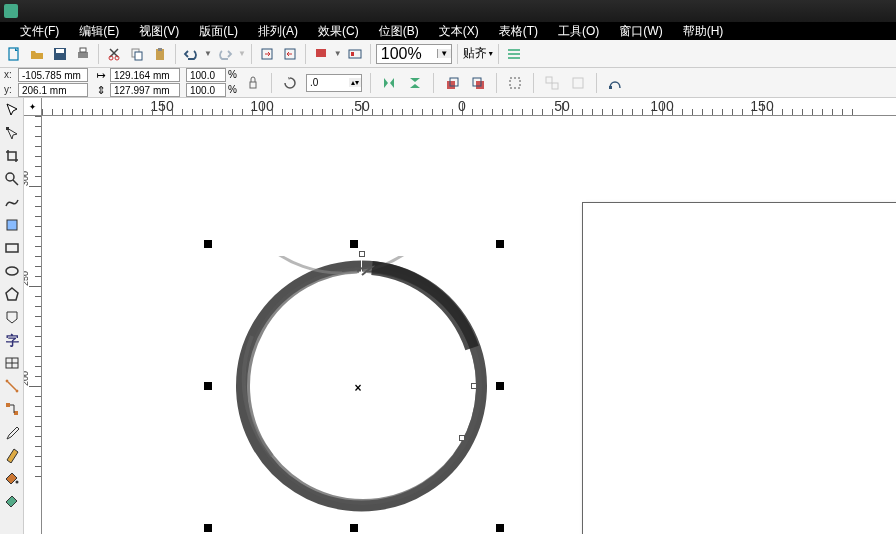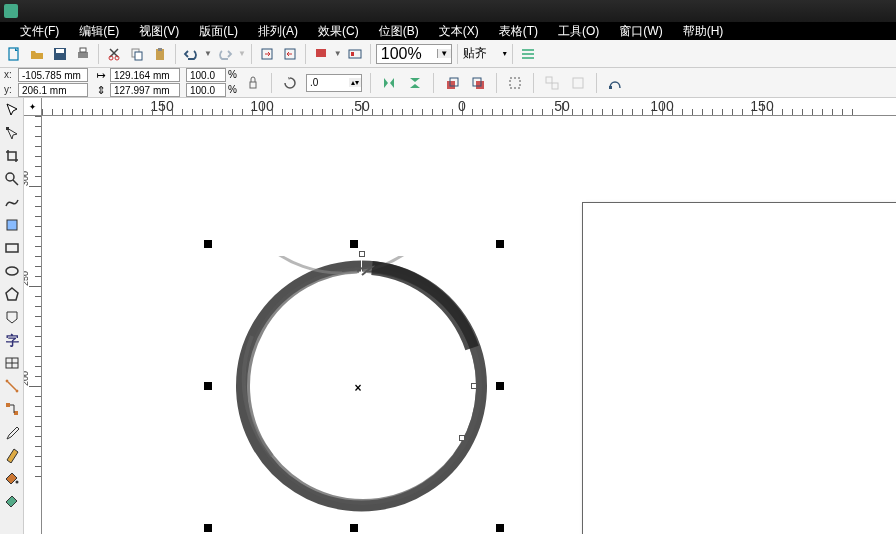--- a/index.html
+++ b/index.html
@@ -21,21 +21,21 @@
 .coord-row { display: flex; align-items: center; gap: 2px; }
 .coord-label { width: 12px; color: #333; }
 .coord-val { width: 70px; border: 1px solid #999; background: #fff; padding: 0 3px; height: 14px; font-size: 10px; }
 
 .sym-icon { width: 14px; text-align: center; font-size: 11px; }
 
 .zoom-box { display: flex; align-items: center; border: 1px solid #999; background: #fff; height: 20px; }
 .zoom-box input { border: none; width: 60px; padding: 0 4px; font-size: 16px; }
 .zoom-box .dd { width: 14px; text-align: center; background: #eee; border-left: 1px solid #999; font-size: 8px; }
 
-.snap-group { display: flex; align-items: center; gap: 16px; font-size: 12px; }
+.snap-group { display: flex; align-items: center; gap: 2px; font-size: 12px; }
 .snap-group .dd { font-size: 8px; }
 
 .rotate-box { display: flex; align-items: center; border: 1px solid #999; background: #fff; height: 18px; }
 .rotate-box input { border: none; width: 42px; padding: 0 3px; font-size: 10px; }
 .rotate-box .dd { width: 12px; text-align: center; background: #eee; font-size: 8px; }
 
 .workspace { display: flex; height: calc(534px - 22px - 18px - 28px - 30px); }
 .toolbox { width: 24px; background: #f0f0f0; border-right: 1px solid #ccc; display: flex; flex-direction: column; align-items: center; padding-top: 2px; gap: 3px; }
 .tool { width: 20px; height: 20px; display: flex; align-items: center; justify-content: center; cursor: pointer; }
 .tool svg { pointer-events: none; }

